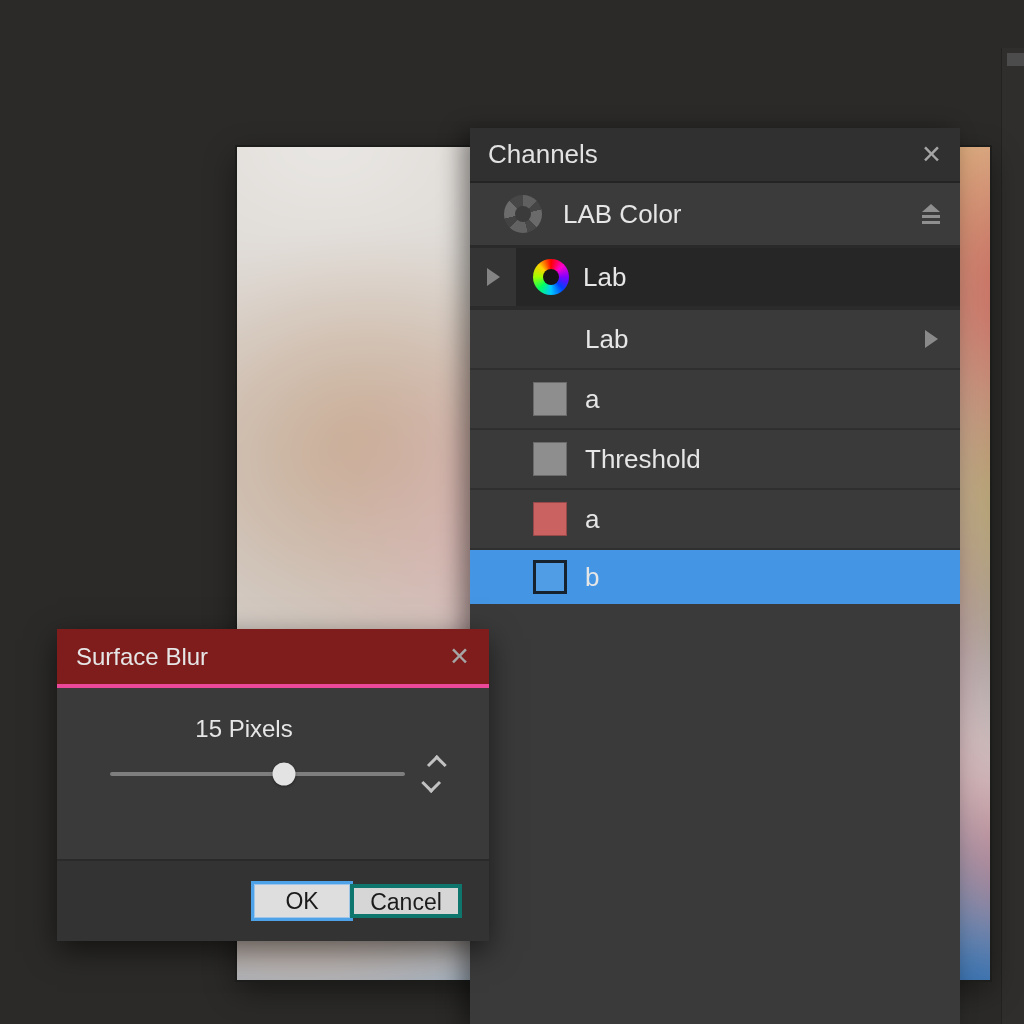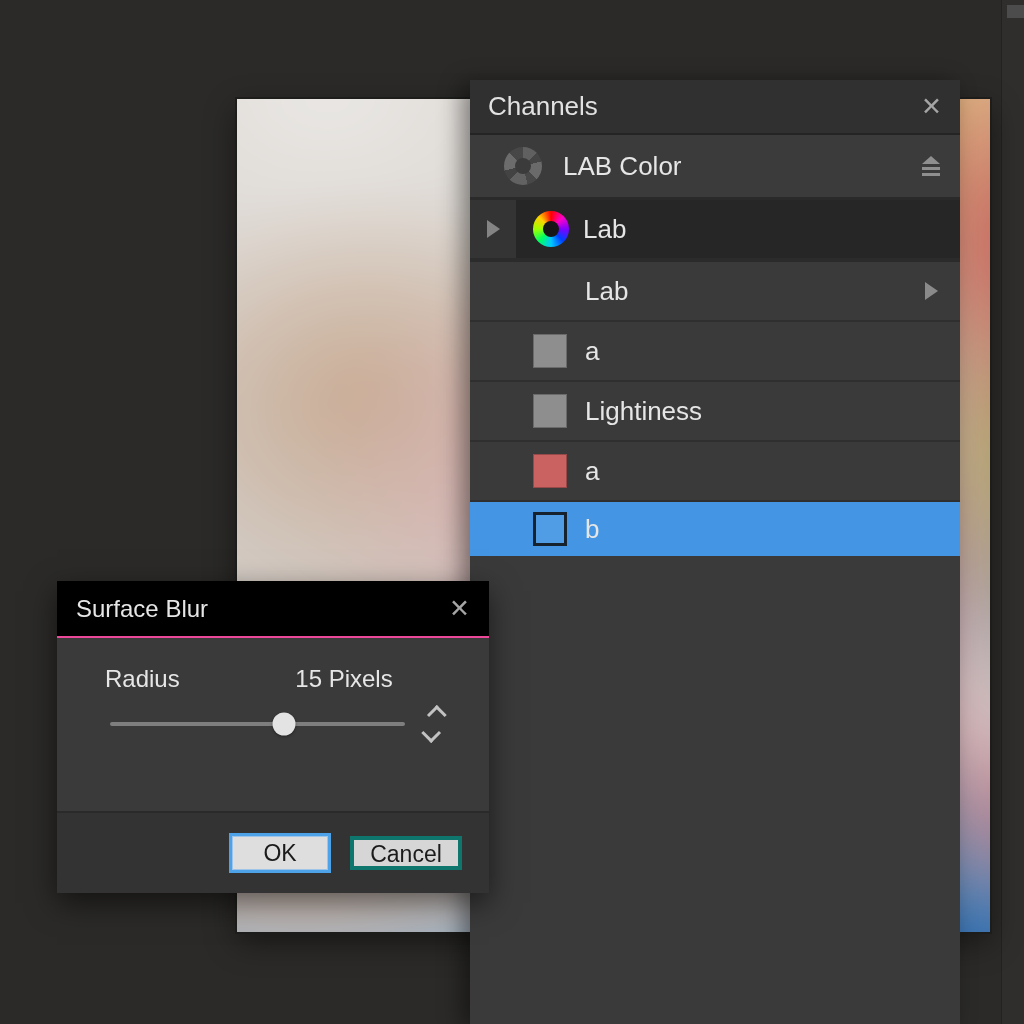--- a/index.html
+++ b/index.html
@@ -3,21 +3,21 @@
 <meta charset="utf-8">
 <style>
   html,body{margin:0;padding:0;}
   body{
     width:1024px;height:1024px;overflow:hidden;
     background:#2b2a28;
     font-family:"Liberation Sans","DejaVu Sans",sans-serif;
     position:relative;
     -webkit-font-smoothing:antialiased;
   }
-  #screen{position:absolute;inset:0;}
+  #screen{position:absolute;inset:0;margin-top:48px;}
 
   
   .canvas-wrap{
     position:absolute;left:237px;top:99px;width:753px;height:833px;
     overflow:hidden;background:#cfc8c2;
     outline:2px solid #1d1d1c;
     box-shadow:0 10px 30px rgba(0,0,0,.45);
     z-index:1;
   }
   .canvas-img{
@@ -118,21 +118,21 @@
   .panel-fill{flex:1;background:#3a3a3a;}
 
   
   .dialog{
     position:absolute;left:57px;top:581px;width:432px;height:312px;
     display:flex;flex-direction:column;
     box-shadow:0 10px 28px rgba(0,0,0,.55);
     z-index:3;color:#e6e6e6;
   }
   .dlg-title{
-    height:55px;background:#000000;border-bottom:2px solid #ec4899;
+    height:55px;background:#7f1d1d;border-bottom:4px solid #ec4899;
     display:flex;align-items:center;padding:0 19px;
     font-size:24px;flex:0 0 auto;
   }
   .dlg-title .spacer{flex:1;}
   .dlg-body{background:#3a3a3a;flex:1;padding-top:18px;}
   .param-row{display:flex;align-items:center;height:46px;}
   .param-label{padding-left:48px;width:152px;font-size:24px;flex:0 0 auto;}
   .param-value{flex:1;text-align:center;padding-right:58px;font-size:24px;}
   .slider-row{height:44px;display:flex;align-items:center;padding-left:53px;}
   .track{
@@ -142,21 +142,21 @@
     position:absolute;top:50%;width:23px;height:23px;border-radius:50%;
     background:#e3e3e3;transform:translate(-50%,-50%);
     box-shadow:0 1px 3px rgba(0,0,0,.4);
   }
   .stepper{margin-left:22px;display:flex;flex-direction:column;align-items:center;gap:4px;}
   .chev{width:11px;height:11px;border:solid #c2c2c2;border-width:3px 3px 0 0;display:block;}
   .chev.up{transform:rotate(-45deg) translate(2px,2px);}
   .chev.down{transform:rotate(135deg) translate(2px,2px);}
   .dlg-footer{
     height:80px;background:#333333;border-top:2px solid #2a2a2a;flex:0 0 auto;
-    display:flex;align-items:center;justify-content:flex-end;gap:22px;padding-right:27px;
+    display:flex;align-items:center;justify-content:flex-end;padding-right:27px;
   }
   .btn{
     height:34px;font-size:23px;color:#1b1b1b;
     font-family:"Liberation Sans","DejaVu Sans",sans-serif;
     background:#dcdcdc;border:4px solid #0f766e;cursor:default;
   }
   .btn.ok{width:96px;border:1px solid #9fc6e8;box-shadow:0 0 0 3px #4da2e8;background:#dedede;}
   .btn.cancel{width:112px;background:#d6d6d6;}
 </style>
 </head>
@@ -202,21 +202,21 @@
       <i class="sub-arrow"></i>
     </div>
 
     <div class="ch-row">
       <span class="swatch" style="background-color: rgb(142, 142, 142);"></span>
       <span class="row-label">a</span>
     </div>
 
     <div class="ch-row">
       <span class="swatch" style="background-color: rgb(142, 142, 142);"></span>
-      <span class="row-label">Lightiness</span>
+      <span class="row-label">Threshold</span>
     </div>
 
     <div class="ch-row">
       <span class="swatch" style="background-color: rgb(201, 98, 97);"></span>
       <span class="row-label">a</span>
     </div>
 
     <div class="ch-row selected" style="background-color: rgb(68, 150, 228);">
       <span class="swatch"></span>
       <span class="row-label">b</span>
@@ -227,21 +227,20 @@
 
   <div class="dialog">
     <div class="dlg-title">
       <span>Surface Blur</span>
       <span class="spacer"></span>
       <span class="x-glyph">✕</span>
     </div>
 
     <div class="dlg-body">
       <div class="param-row">
-        <span class="param-label">Radius</span>
         <span class="param-value">15 Pixels</span>
       </div>
       <div class="slider-row">
         <div class="track">
           <div class="thumb" style="left: 59%;"></div>
         </div>
         <div class="stepper">
           <i class="chev up"></i>
           <i class="chev down"></i>
         </div>

